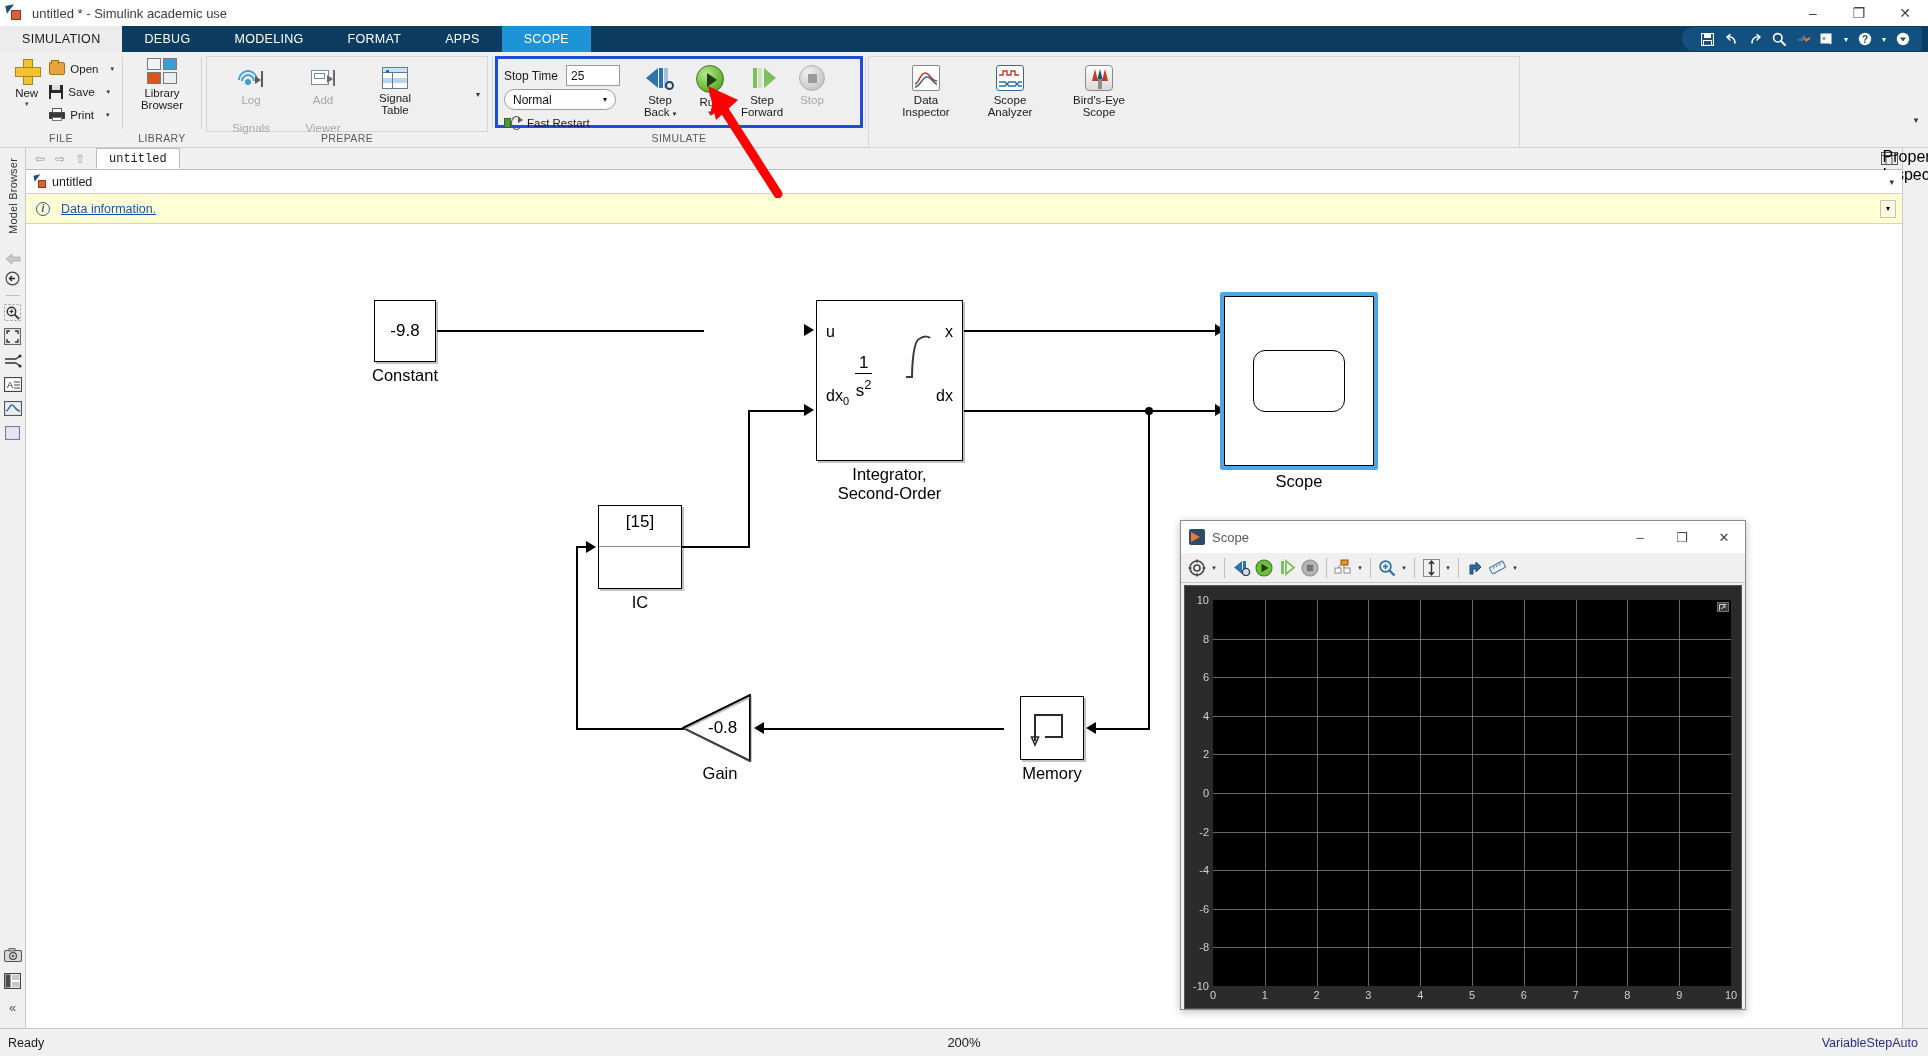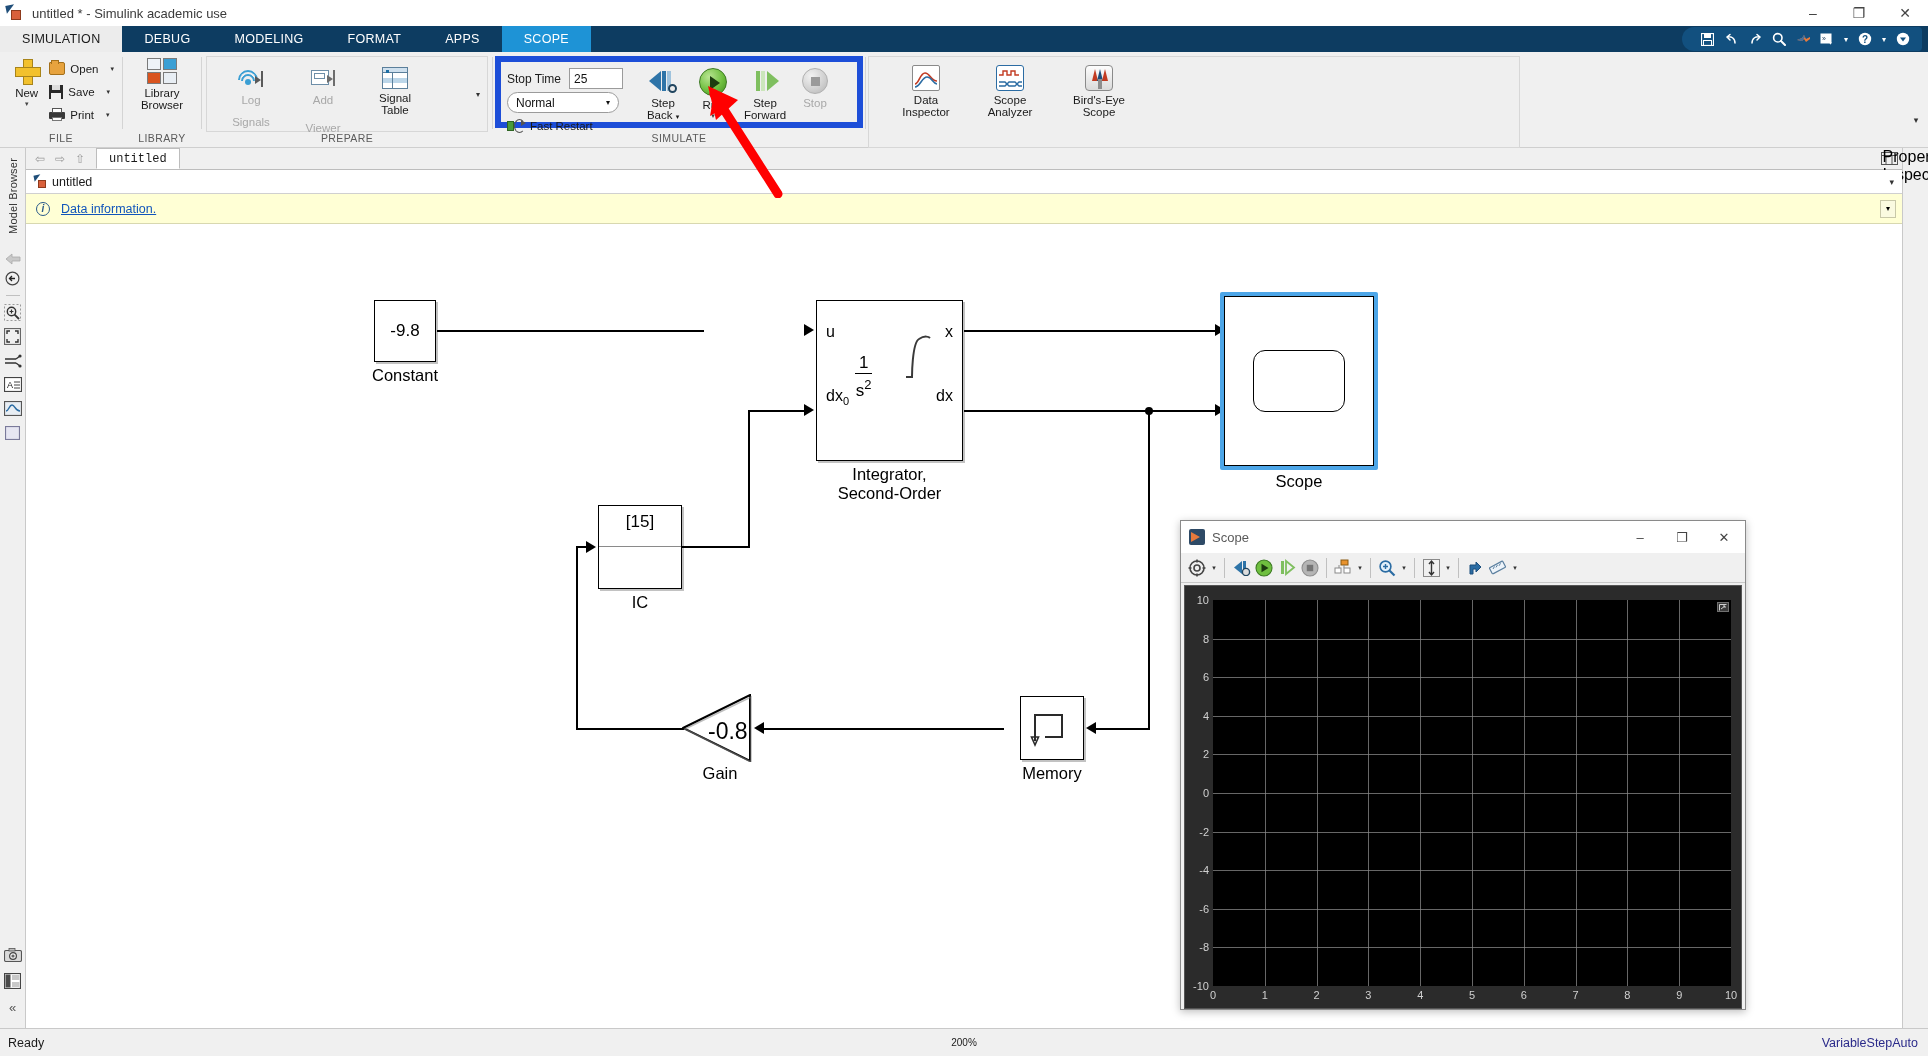--- a/index.html
+++ b/index.html
@@ -322,21 +322,21 @@
     margin-left:auto; font-size:12px; color:#1a1a1a;
     border:1px solid #b5b5b5; padding:1px 8px; background:#f6f6f6;
   }
 
   
   .statusbar {
     height:28px; background:#f0f0f0; border-top:1px solid #c9c9c9;
     display:flex; align-items:center; position:relative;
   }
   .sb-l { font-size:12.5px; color:#1a1a1a; padding-left:8px; }
-  .sb-c { position:absolute; left:50%; transform:translateX(-50%); font-size:10px; color:#1a1a1a; }
+  .sb-c { position:absolute; left:50%; transform:translateX(-50%); font-size:13px; color:#1a1a1a; }
   .sb-r { position:absolute; right:10px; font-size:12.5px; color:#2a2a8a; }
 
   
   .taskbar {
     position:absolute; left:0; bottom:0; width:1928px; height:0px; background:#1f2a38;
   }
 </style>
 </head>
 <body>
 
@@ -473,21 +473,21 @@
     <div class="rgroup-inner" style="border:1px solid #d7d7d7; margin:4px 4px 0 4px; background:#efefef; padding-top:8px; position:relative; height:70px">
       <div class="bigbtn dim" style="width:72px">
         <span class="logsig-ic">
             <span class="arc a1"></span>
             <span class="arc a2"></span>
             <span class="dot"></span>
             <span class="bar"></span>
             <span class="tri"></span>
           </span>
         <span class="lbl">Log</span>
-        <span class="lbl" style="margin-top:10px">Signals</span>
+        <span class="lbl" style="margin-top:16px">Signals</span>
       </div>
       <div class="bigbtn dim" style="width:72px">
         <span class="addview-ic">
             <span class="scr"></span>
             <span class="scr2"></span>
             <span class="bar"></span>
             <span class="tri"></span>
           </span>
         <span class="lbl">Add</span>
         <span class="lbl" style="margin-top:16px">Viewer</span>
@@ -502,21 +502,21 @@
         <span class="lbl">Signal</span>
         <span class="lbl" style="margin-top:0">Table</span>
       </div>
       <div class="grp-expand">▾</div>
     </div>
     <div class="rgroup-label">PREPARE</div>
   </div>
   <div class="vdiv"></div>
 
   <div class="rgroup" style="width:372px">
-    <div class="rgroup-inner" style="border:6px solid #1d4ed8; margin:4px 2px 4px 2px; background:#efefef; height:70px; padding:4px 4px 4px 6px">
+    <div class="rgroup-inner" style="border:3px solid #1d4ed8; margin:4px 2px 4px 2px; background:#efefef; height:70px; padding:4px 4px 4px 6px">
       <div style="display:flex;flex-direction:column;gap:3px;padding-top:2px">
         <div style="display:flex;align-items:center;gap:8px">
           <span class="stoptime-lbl">Stop Time</span>
           <input class="stoptime-input" value="25" style="">
         </div>
         <div class="mode-select">
           <span>Normal</span>
           <span class="car">▾</span>
         </div>
         <div class="smallrow" style="height:19px">
@@ -780,21 +780,21 @@
 
       <div class="wire wv" style="left:550px; top:322px; height:183px"></div>
       <div class="wire wh" style="left:550px; top:504px; width:108px"></div>
       <div class="wire wh" style="left:550px; top:322px; width:12px"></div>
 
       <div class="sblk" style="left:656px; top:470px; width:70px; height:68px">
         <svg width="70" height="68" viewBox="0 0 70 68" style="position:absolute;left:0;top:0">
           <polygon points="1,34 68,1 68,67" fill="#fff" stroke="#000" stroke-width="2"></polygon>
           <polygon points="3,35 69,3 69,68" fill="none" stroke="#888" stroke-width="1.6" opacity=".55"></polygon>
         </svg>
-        <span style="position:absolute; left:26px; top:24px; font-size:23px; color:#000">-0.8</span>
+        <span style="position:absolute; left:26px; top:24px; font-size:17px; color:#000">-0.8</span>
         <div class="blklabel" style="top:70px; left:38px">Gain</div>
       </div>
       <div class="arrow left" style="left:728px; top:498px"></div>
 
       <div class="wire wh" style="left:738px; top:504px; width:240px"></div>
 
       <div class="sblk" style="left:994px; top:472px; width:64px; height:64px">
         <div class="boxblk" style="width:64px;height:64px;position:relative">
           <svg width="48" height="42" viewBox="0 0 48 42">
             <path d="M7 34 L7 8 L34 8 L34 30 L17 30" fill="none" stroke="#2a2a2a" stroke-width="2"></path>

